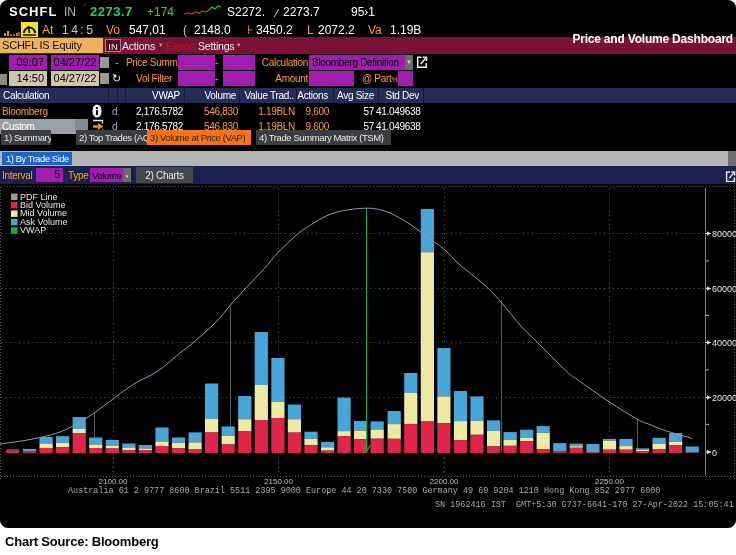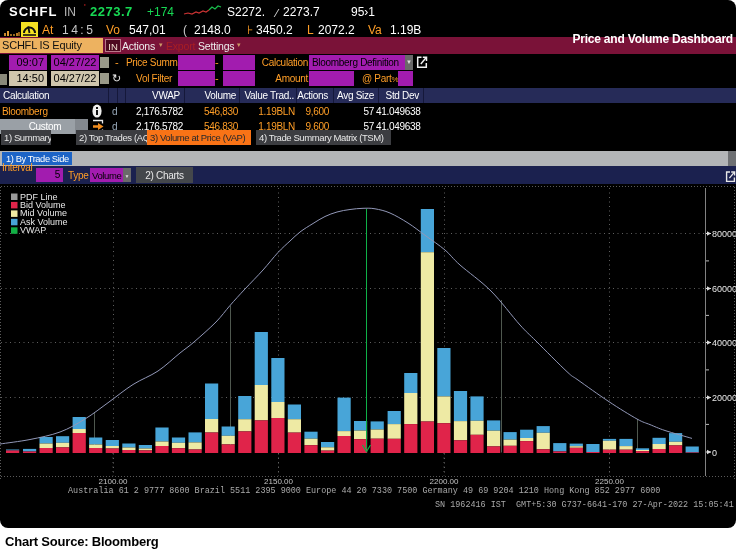--- a/index.html
+++ b/index.html
@@ -126,21 +126,21 @@
     <rect x="4" y="6" width="2" height="5" fill="#111"></rect>
   </svg>
   <div class="t" style="left:112px;top:106px;font-size:10px;color:#9ab;">d</div>
   <div class="t wh s10" style="left:126px;top:106px;width:57px;text-align:right;">2,176.5782</div>
   <div class="t or s10" style="left:183px;top:106px;width:55px;text-align:right;">546,830</div>
   <div class="t or s10" style="left:240px;top:106px;width:55px;text-align:right;">1.19BLN</div>
   <div class="t or s10" style="left:297px;top:106px;width:32px;text-align:right;">9,600</div>
   <div class="t wh s10" style="left:331px;top:106px;width:43px;text-align:right;">57</div>
   <div class="t wh s10" style="left:376px;top:106px;width:44px;text-align:right;">41.049638</div>
 
-  <div class="abs s10" style="left:0px;top:119px;width:88px;height:15px;background:#9aa0a6;color:#fff;padding:2px 0 0 2px;text-align:center;">Custom<span style="position:absolute;right:0px;top:0px;width:13px;height:15px;background:#84898f;"></span></div>
+  <div class="abs s10" style="left:0px;top:119px;width:88px;height:15px;background:#9aa0a6;color:#fff;padding:2px 0 0 2px;">Custom<span style="position:absolute;right:0px;top:0px;width:13px;height:15px;background:#84898f;"></span></div>
   <svg class="abs" style="left:91px;top:119px;" width="14" height="15" viewBox="0 0 14 15">
     <path d="M2 1.5 H11.5 V4.5 M11.5 10.5 V13.5 H2" fill="none" stroke="#e8e8e8" stroke-width="1.3"></path>
     <path d="M2 6.2 H7 V4 L12.5 7.5 L7 11 V8.8 H2 Z" fill="#f08c1e" stroke="none"></path>
   </svg>
   <div class="t" style="left:112px;top:121px;font-size:10px;color:#9ab;">d</div>
   <div class="t wh s10" style="left:126px;top:121px;width:57px;text-align:right;">2,176.5782</div>
   <div class="t or s10" style="left:183px;top:121px;width:55px;text-align:right;">546,830</div>
   <div class="t or s10" style="left:240px;top:121px;width:55px;text-align:right;">1.19BLN</div>
   <div class="t or s10" style="left:297px;top:121px;width:32px;text-align:right;">9,600</div>
   <div class="t wh s10" style="left:331px;top:121px;width:43px;text-align:right;">57</div>
@@ -149,21 +149,21 @@
   <div class="tab" style="left:1px;width:50px;">1) Summary</div>
   <div class="tab" style="left:56px;width:85px;margin-left:20px;">2) Top Trades (AQR)</div>
   <div class="tab" style="left:147px;width:104px;background:#f97316;color:#26282c;">3) Volume at Price (VAP)</div>
   <div class="tab" style="left:256px;width:135px;">4) Trade Summary Matrix (TSM)</div>
 
   <div class="abs" style="left:0;top:151px;width:736px;height:15px;background:#b3b5b7;"></div>
   <div class="abs" style="left:728px;top:151px;width:8px;height:15px;background:#6e7073;"></div>
   <div class="abs" style="left:2px;top:152px;width:70px;height:13px;background:#1d64c6;color:#fff;font-size:9.3px;letter-spacing:-0.4px;padding:1.5px 0 0 4px;white-space:nowrap;overflow:hidden;">1) By Trade Side</div>
 
   <div class="abs" style="left:0;top:166px;width:736px;height:18px;background:#1b214f;"></div>
-  <div class="t or s10" style="left:2px;top:162px;">Interval</div>
+  <div class="t or s10" style="left:2px;top:170px;">Interval</div>
   <div class="abs ob s10" style="left:36px;top:168px;width:27px;height:14px;text-align:right;padding:1px 3px 0 0;">5</div>
   <div class="t or s10" style="left:68px;top:170px;">Type</div>
   <div class="abs ob" style="left:90px;top:168px;width:33px;height:14px;padding:2px 0 0 2px;font-size:9.5px;letter-spacing:-0.4px;">Volume</div>
   <div class="abs" style="left:123px;top:168px;width:8px;height:14px;background:#6a6a6a;color:#ddd;font-size:5px;text-align:center;padding-top:5px;">▼</div>
   <div class="abs s10" style="left:136px;top:167px;width:57px;height:16px;background:#44474b;color:#e8e8e8;text-align:center;padding-top:3px;">2) Charts</div>
   <svg class="abs" style="left:725px;top:170px;" width="11" height="13" viewBox="0 0 11 13">
     <path d="M5 2 H1.6 V11.4 H9.4 V7.4" fill="none" stroke="#e8e8e8" stroke-width="1.4"></path>
     <path d="M4.4 8.2 L9.2 2.4" stroke="#e8e8e8" stroke-width="1.3"></path>
     <path d="M6.2 2 H9.6 V5.4" fill="none" stroke="#e8e8e8" stroke-width="1.4"></path>
   </svg>

